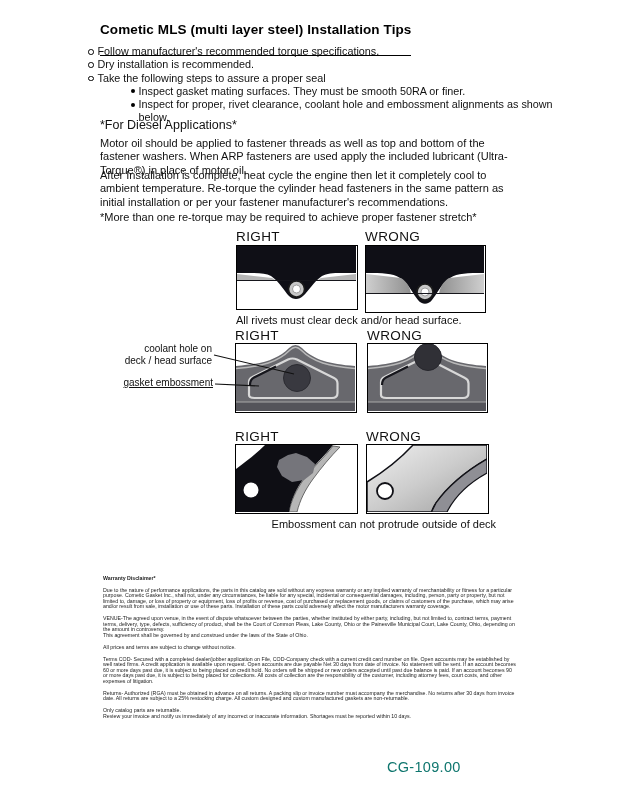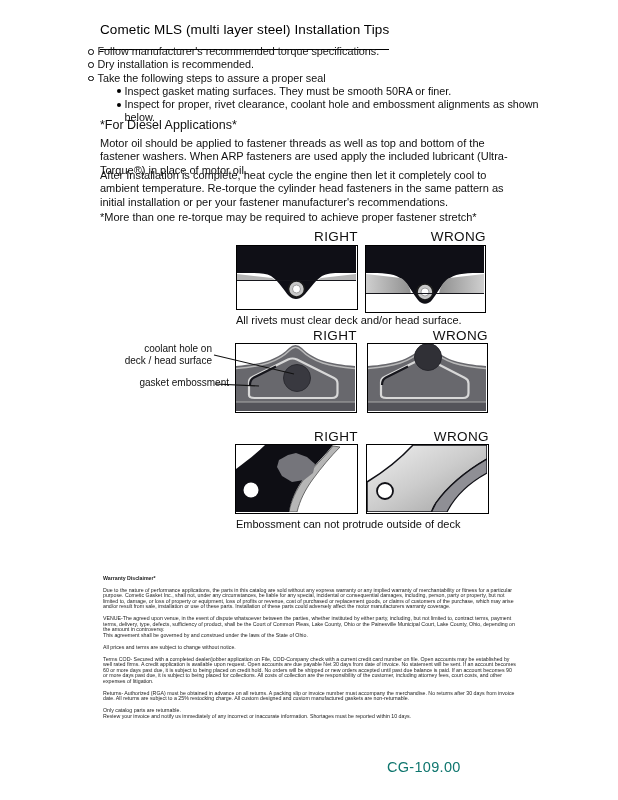--- a/index.html
+++ b/index.html
@@ -3,37 +3,37 @@
 <meta charset="utf-8">
 <style>
   html,body{margin:0;padding:0;background:#fff;}
   #page{
     position:relative;width:618px;height:800px;background:#ffffff;overflow:hidden;
     font-family:"Liberation Sans", sans-serif;color:#111;
   }
   .abs{position:absolute;}
   
   .title{
-    left:100px;top:22px;font-size:13.5px;font-weight:normal;color:#000;
-    border-bottom:1.6px solid #000;padding-bottom:12px;letter-spacing:.1px;
+    left:100px;top:22px;font-size:13.5px;font-weight:bold;color:#000;
+    border-bottom:1.6px solid #000;padding-bottom:18px;letter-spacing:.1px;
   }
   
   .bullets{left:88px;top:45px;width:470px;font-size:10.8px;line-height:13.3px;}
   .brow{display:flex;align-items:flex-start;}
   .odot{width:3.5px;height:3.5px;border:1px solid #000;border-radius:50%;margin:4px 4px 0 0;flex:none;}
   .fdot{width:4px;height:4px;background:#000;border-radius:50%;margin:4.5px 3.5px 0 0;flex:none;}
-  .indent{margin-left:29px;}
+  .indent{margin-left:43px;}
   
   .diesel-h{left:100px;top:118px;font-size:12.5px;font-weight:normal;}
   .para{left:100px;width:416px;font-size:11px;line-height:13.4px;color:#101010;}
   
-  .dlabel{font-size:13.5px;color:#101010;text-align:right;letter-spacing:.4px;}
+  .dlabel{font-size:13.5px;color:#101010;text-align:left;letter-spacing:.4px;}
   .dbox{border:1.6px solid #000;background:#fff;box-sizing:border-box;}
   .dbox svg{display:block;}
-  .caption{font-size:11px;line-height:12.5px;color:#101010;}
+  .caption{font-size:11px;line-height:12.5px;color:#101010;text-align:right;}
   .callout{font-size:10px;line-height:11.5px;color:#101010;text-align:right;}
   #leader-overlay{left:0;top:0;pointer-events:none;}
   
   .legal-outer{left:103px;top:575px;width:414px;height:170px;}
   .legal-inner{
     width:828px;transform:scale(0.5);transform-origin:top left;
     font-size:10.5px;line-height:11px;color:#1c1c1c;
   }
   .legal-inner p{margin:0 0 13px 0;white-space:pre-line;}
   .legal-head{font-weight:bold;margin:0 0 13px 0;}
@@ -111,21 +111,21 @@
   </div>
   <div class="abs caption" style="left:236px;top:314px;">All rivets must clear deck and/or head surface.</div>
 
   <div class="abs dlabel" style="left:235px;top:328px;width:122px;">RIGHT</div>
   <div class="abs dlabel" style="left:367px;top:328px;width:121px;">WRONG</div>
 
   <div class="abs callout" style="left:100px;top:343px;width:112px;">
     <div>coolant hole on</div>
     <div>deck / head surface</div>
   </div>
-  <div class="abs callout" style="left:116px;top:377px;width:113px;">gasket embossment</div>
+  <div class="abs callout" style="left:100px;top:377px;width:113px;text-decoration:underline;">gasket embossment</div>
 
   <div class="abs dbox" style="left:235px;top:343px;width:122px;height:70px;">
     <svg width="119" height="67" viewBox="0 0 119 67">
       <rect x="0" y="0" width="119" height="67" fill="#ffffff"></rect>
       <path d="M0 22 C26 20 41 16 53 4 Q59.5 -2 66 4 C78 16 93 20 119 22 L119 67 H0 Z" fill="#68686d"></path>
       <path d="M0 24.5 C26 22.5 42 18 54 6 Q59.5 0.5 65 6 C77 18 93 22.5 119 24.5" stroke="#b9b9b9" fill="none" stroke-width="1.6"></path>
       <rect x="0" y="58" width="119" height="9" fill="#54545a"></rect>
       <path d="M0 58 H119" stroke="#a8a8a8" stroke-width="1"></path>
       <path d="M13 51 L13 38 Q13 34.5 16.5 33 L52 15.5 Q56.5 13.5 61 15.5 L98 34 Q101.5 35.7 101.5 39.5 L101.5 49 Q101.5 54 96 54 L18.5 54 Q13 54 13 51 Z" fill="none" stroke="#d8d8d8" stroke-width="2.2"></path>
       <path d="M14 41 Q14 35.5 18 33.5 L40 22.5" stroke="#16161c" stroke-width="2.2" fill="none"></path>

